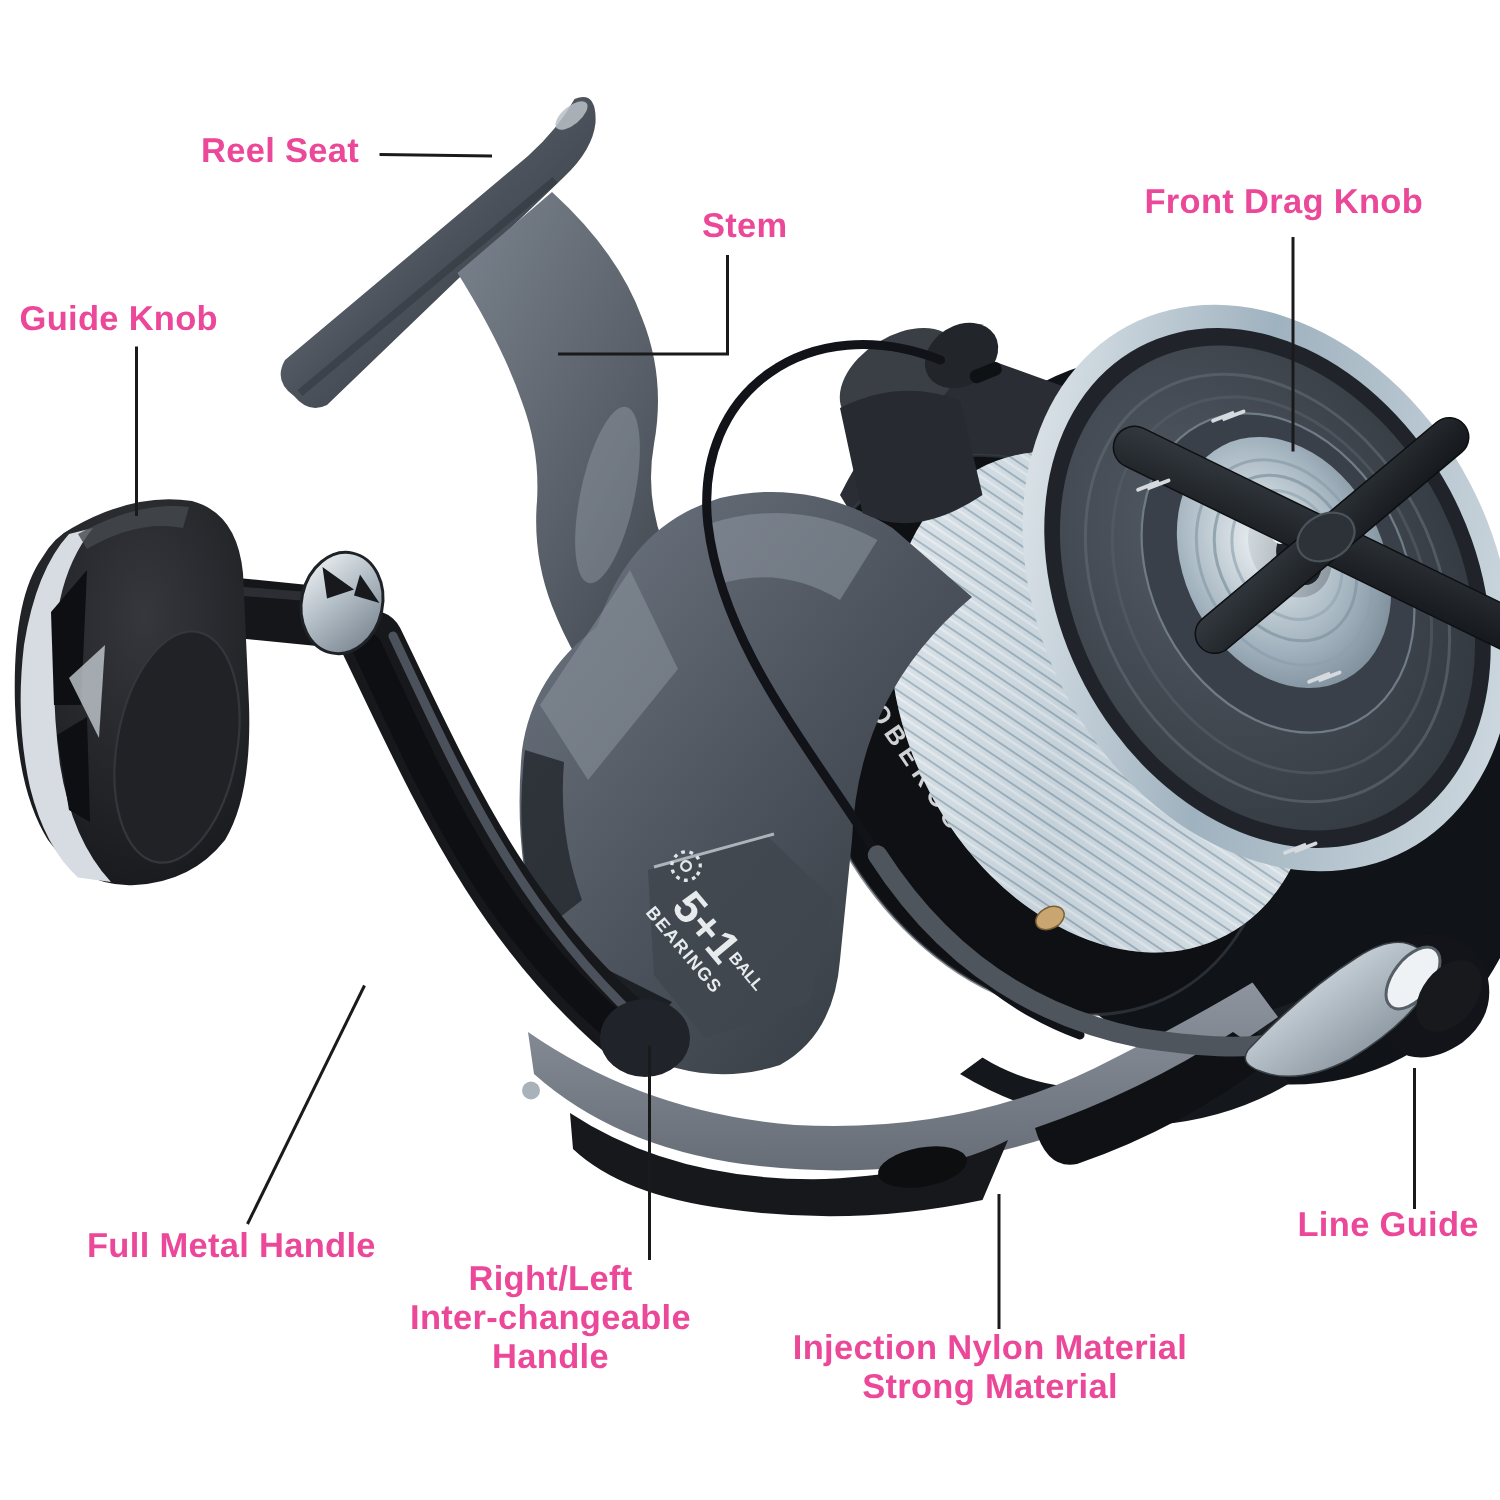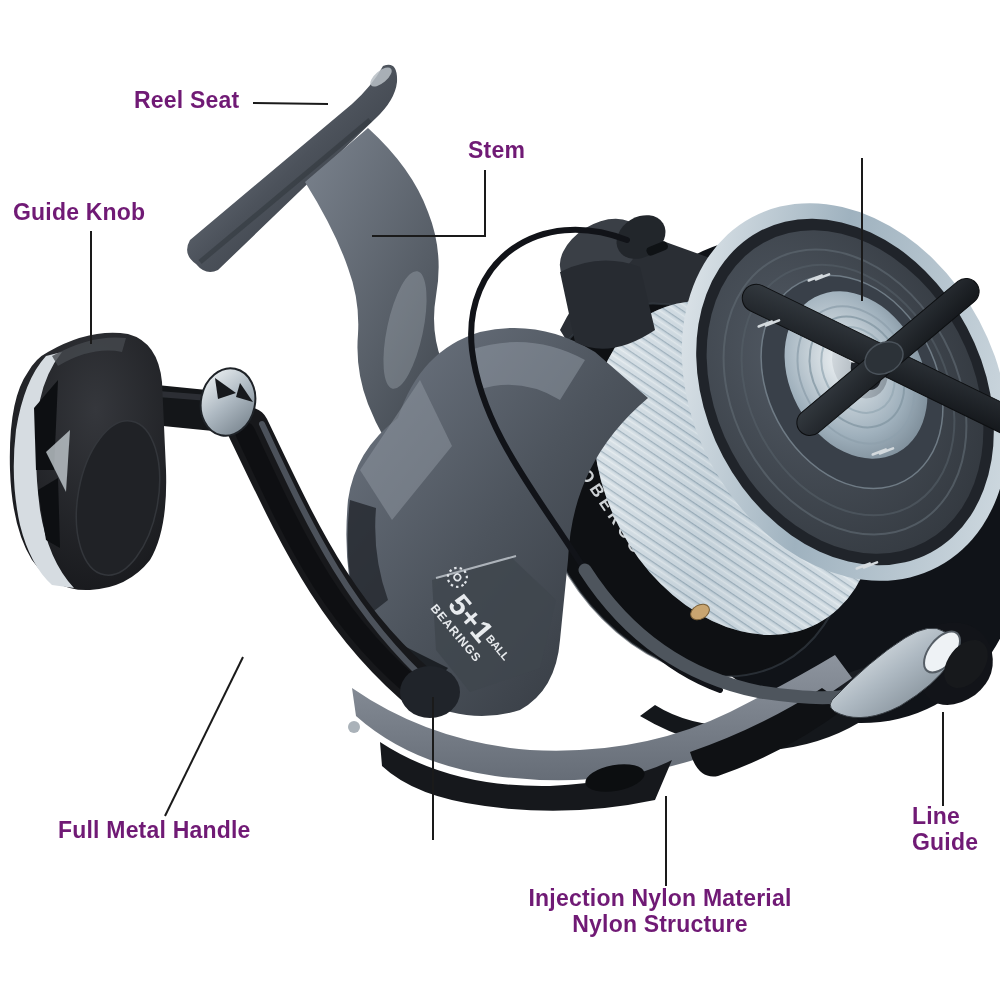--- a/index.html
+++ b/index.html
@@ -1,29 +1,29 @@
 <!DOCTYPE html>
 <html><head>
 <meta charset="utf-8">
 <style>
   html,body{margin:0;padding:0;background:#fff;}
   .stage{position:relative;width:1000px;height:1000px;background:#ffffff;overflow:hidden;
          font-family:"Liberation Sans",sans-serif;}
   .stage svg{position:absolute;left:0;top:0;}
-  .lbl{position:absolute;font:700 23px/1.12 "Liberation Sans",sans-serif;color:#701a75;
+  .lbl{position:absolute;font:700 23px/1.12 "Liberation Sans",sans-serif;color:#ec4899;
        white-space:pre-line;letter-spacing:.2px;}
   .lbl.center{text-align:center;}
   .l-reel-seat{left:134px;top:88px;}
   .l-stem{left:468px;top:138px;}
   .l-front-drag{left:763px;top:122px;}
   .l-rubber{left:13px;top:200px;}
   .l-full-metal{left:58px;top:818px;}
   .l-rl{left:236px;top:840px;width:262px;}
   .l-inj{left:527px;top:886px;width:266px;}
-  .l-line-guide{left:865px;top:804px;margin-left:47px;}
+  .l-line-guide{left:865px;top:804px;}
 </style>
 </head>
 <body>
 
 <div class="stage">
 
 <svg width="1000" height="1000" viewBox="0 0 1000 1000">
   <defs>
     <linearGradient id="gSeat" x1="0" y1="0" x2="1" y2="1">
       <stop offset="0" stop-color="#858d98"></stop>
@@ -222,19 +222,22 @@
     <path d="M91,231 L91,344"></path>
     <path d="M165,816 L243,657"></path>
     <path d="M433,697 L433,840"></path>
     <path d="M666,796 L666,886"></path>
     <path d="M943,712 L943,806"></path>
   </g>
 </svg>
 
 <div class="lbl l-reel-seat">Reel Seat</div>
 <div class="lbl l-stem">Stem</div>
+<div class="lbl l-front-drag">Front Drag Knob</div>
 <div class="lbl l-rubber">Guide Knob</div>
 <div class="lbl l-full-metal">Full Metal Handle</div>
+<div class="lbl l-rl center">Right/Left
+Inter-changeable Handle</div>
 <div class="lbl l-inj center">Injection Nylon Material
-Nylon Structure</div>
+Strong Material</div>
 <div class="lbl l-line-guide">Line Guide</div>
 
 </div>
 
 </body></html>

